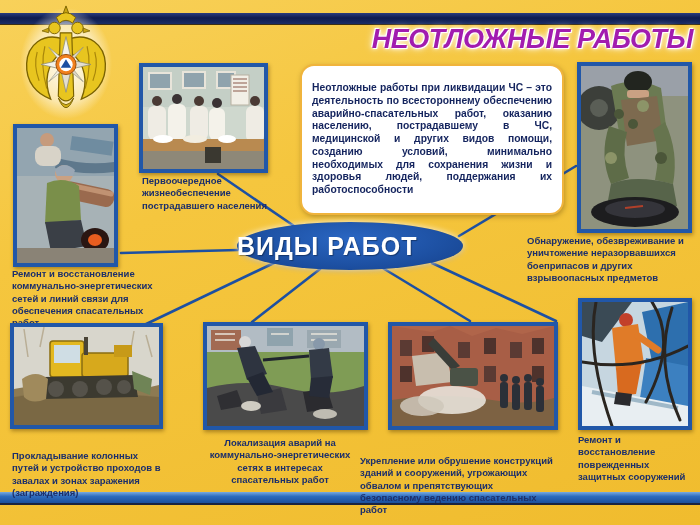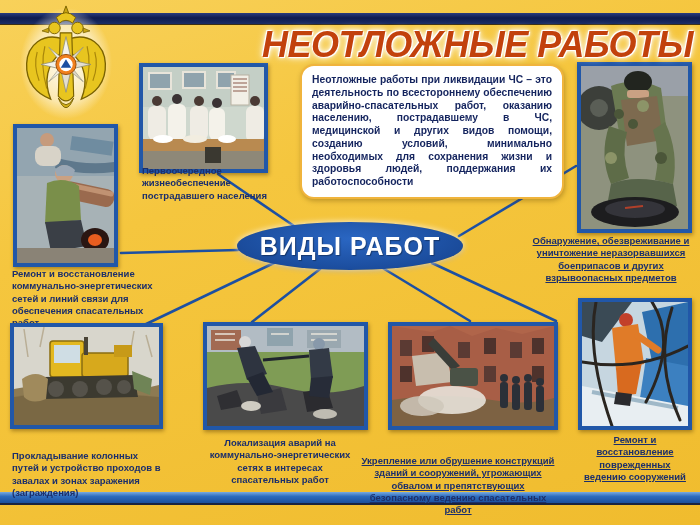--- a/index.html
+++ b/index.html
@@ -13,52 +13,52 @@
     background:linear-gradient(180deg,#2a3c7e 0%,#0e1b4e 45%,#1b2d66 100%);
     border-bottom:1px solid #3c2f14;
   }
   .stripe-bottom{
     position:absolute;left:0;top:492px;width:700px;height:11px;z-index:0;
     background:linear-gradient(180deg,#79aadf 0%,#2d6cbe 40%,#1b4f9b 100%);
     border-bottom:2px solid #1a2440;
   }
   .poster-title{
     position:absolute;top:24px;right:7px;z-index:3;
-    font-size:36px;font-weight:bold;font-style:italic;letter-spacing:-0.5px;
-    color:#c2410c;white-space:nowrap;
+    font-size:27px;font-weight:bold;font-style:italic;letter-spacing:-0.5px;
+    color:#a21caf;white-space:nowrap;
     text-shadow:0 0 3px #fff,0 0 5px #fff,0 0 8px #fff,1px 1px 0 #fff,-1px -1px 0 #fff;
   }
   .emblem{position:absolute;left:18px;top:4px;width:96px;height:120px;z-index:3;}
   .def-box{
     position:absolute;left:300px;top:64px;width:240px;z-index:2;
     background:#ffffff;border:2px solid #f0b43c;border-radius:14px;
     box-shadow:1px 2px 5px rgba(90,60,0,.35);
-    padding:8px 10px;color:#14245e;font-weight:bold;
+    padding:16px 10px;color:#14245e;font-weight:bold;
     font-size:10.3px;line-height:1.24;text-align:justify;
   }
   .oval{
     position:absolute;left:237px;top:222px;width:226px;height:48px;z-index:2;
     background:radial-gradient(ellipse at 50% 35%,#2a66c2 0%,#1d50a2 60%,#16408a 100%);
-    border-radius:50%;display:flex;align-items:center;justify-content:center;
+    border-radius:50%;display:flex;align-items:center;justify-content:flex-start;
     box-shadow:0 0 6px rgba(255,255,255,.9),0 2px 4px rgba(80,50,0,.3);
   }
   .oval span{color:#fff;font-weight:bold;font-size:25px;letter-spacing:1px;
     text-shadow:1px 1px 1px rgba(0,0,0,.35);}
   .lines{position:absolute;left:0;top:0;width:700px;height:525px;z-index:1;}
   .photo{
     position:absolute;z-index:2;background:#7c8894;
     border:4px solid #2157a8;
     box-shadow:inset 0 0 0 1px rgba(255,255,255,.75),1px 2px 4px rgba(80,50,0,.45);
   }
   .photo svg{display:block;width:100%;height:100%;}
   .caption{
     position:absolute;z-index:2;color:#1c2f6b;font-weight:bold;
     font-size:9.5px;line-height:1.3;
   }
-  .cap-right{text-align:center;text-decoration:underline;}
+  .cap-right{text-align:left;}
 </style>
 </head>
 <body>
 
 <div class="stripe-top"></div>
 <div class="stripe-bottom"></div>
 
 <div class="poster-title">НЕОТЛОЖНЫЕ РАБОТЫ</div>
 
 <div class="emblem">
@@ -165,21 +165,21 @@
         <rect x="103" y="39" width="18" height="36" rx="6" fill="#efece4"></rect>
     </g>
     <rect x="0" y="72" width="121" height="12" fill="#b98a50"></rect>
     <ellipse cx="20" cy="72" rx="10" ry="4" fill="#ffffff"></ellipse>
     <ellipse cx="52" cy="72" rx="12" ry="4" fill="#f2ede0"></ellipse>
     <ellipse cx="84" cy="72" rx="9" ry="4" fill="#ffffff"></ellipse>
     <rect x="0" y="84" width="121" height="18" fill="#8e8878"></rect>
     <rect x="62" y="80" width="16" height="16" fill="#3a3830"></rect>
   </svg>
 </div>
-<div class="caption" style="left:142px;top:165px;width:130px;">Первоочередное жизнеобеспечение пострадавшего населения</div>
+<div class="caption" style="left:142px;top:175px;width:130px;">Первоочередное жизнеобеспечение пострадавшего населения</div>
 
 <div class="photo" style="left:577px;top:62px;width:107px;height:163px;">
   <svg viewBox="0 0 107 163" preserveAspectRatio="none">
     <rect width="107" height="163" fill="#8e927e"></rect>
     <rect x="0" y="0" width="107" height="30" fill="#9aa0a8"></rect>
     <circle cx="18" cy="42" r="22" fill="#3c3f3a"></circle>
     <circle cx="18" cy="42" r="9" fill="#5a5e56"></circle>
     <path d="M30 20 Q55 10 80 22 L85 60 L38 66 Z" fill="#6b7a52"></path>
     <ellipse cx="57" cy="16" rx="14" ry="11" fill="#22251f"></ellipse>
     <rect x="46" y="24" width="22" height="8" rx="3" fill="#caa183"></rect>
@@ -299,13 +299,13 @@
       <path d="M56 34 L76 48" stroke="#e07b28" stroke-width="7" stroke-linecap="round"></path>
     </g>
     <g stroke="#2a2520" stroke-width="3" fill="none" stroke-linecap="round">
       <path d="M14 0 Q4 50 30 124"></path>
       <path d="M70 0 Q96 40 64 100"></path>
       <path d="M0 60 Q56 70 106 44"></path>
       <path d="M90 6 Q72 60 98 118"></path>
     </g>
   </svg>
 </div>
-<div class="caption cap-right" style="left:578px;top:434px;width:114px;">Ремонт и восстановление поврежденных ведению сооружений</div>
+<div class="caption cap-right" style="left:578px;top:434px;width:114px;">Ремонт и восстановление поврежденных защитных сооружений</div>
 
 </body></html>

